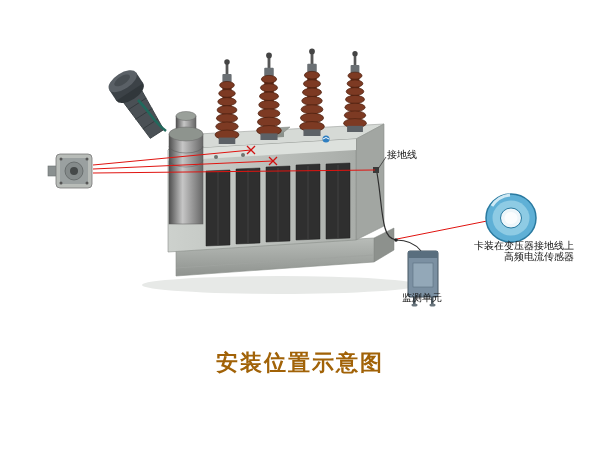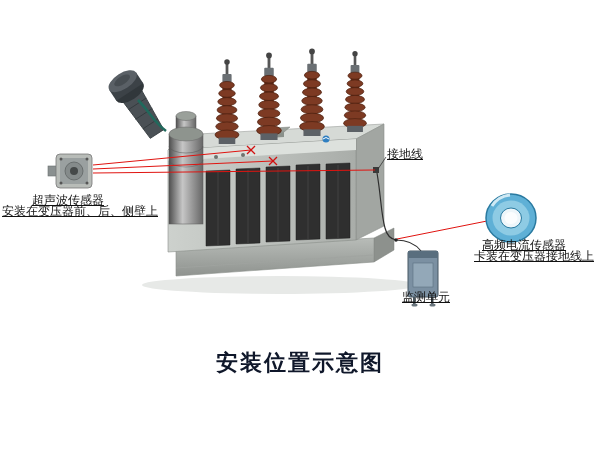--- a/index.html
+++ b/index.html
@@ -1,26 +1,26 @@
 <!DOCTYPE html>
 <html><head>
 <meta charset="utf-8">
 <style>
   html,body{margin:0;padding:0;background:#ffffff;}
   .stage{
     position:relative;width:600px;height:454px;background:#ffffff;overflow:hidden;
     font-family:"Liberation Sans",sans-serif;color:#111;
   }
   .stage svg{position:absolute;left:0;top:0;}
-  .label{position:absolute;font-size:12px;line-height:11px;color:#111;text-align:center;text-decoration:underline;}
+  .label{position:absolute;font-size:10px;line-height:11px;color:#111;text-align:right;}
   .label .ln{display:block;white-space:nowrap;}
   .title{
     position:absolute;left:0;right:0;top:348px;text-align:center;
     font-family:"Liberation Serif",serif;font-weight:bold;font-size:22px;
-    letter-spacing:2px;color:#0f172a;
+    letter-spacing:2px;color:#a16207;
   }
 </style>
 </head>
 <body>
 
 <div class="stage">
 
   <svg width="600" height="454" viewBox="0 0 600 454">
     <defs>
       <linearGradient id="gradTank" x1="0" y1="0" x2="1" y2="0">
@@ -165,29 +165,25 @@
       <rect x="408" y="251" width="30" height="46" rx="2" fill="#7b90a2" stroke="#465662" stroke-width="1"></rect>
       <rect x="408" y="251" width="30" height="7" fill="#596e7e"></rect>
       <rect x="413" y="263" width="20" height="24" fill="#93a8b8" stroke="#5a7080" stroke-width="0.6"></rect>
       <rect x="413" y="297" width="2.5" height="7" fill="#4a565e"></rect>
       <rect x="431" y="297" width="2.5" height="7" fill="#4a565e"></rect>
       <ellipse cx="414.5" cy="305" rx="3" ry="1.5" fill="#6a767e"></ellipse>
       <ellipse cx="432.5" cy="305" rx="3" ry="1.5" fill="#6a767e"></ellipse>
     </g>
   </svg>
 
-  <div class="label" style="left:2px;top:195px;width:132px;">
-    <span class="ln">超声波传感器</span>
-    <span class="ln">安装在变压器前、后、侧壁上</span>
-  </div>
 
   <div class="label" style="left:387px;top:149px;">接地线</div>
 
   <div class="label" style="left:474px;top:240px;width:100px;">
+    <span class="ln">卡装在变压器接地线上</span>
     <span class="ln">高频电流传感器</span>
-    <span class="ln">卡装在变压器接地线上</span>
   </div>
 
   <div class="label" style="left:402px;top:292px;">监测单元</div>
 
   <div class="title">安装位置示意图</div>
 
 </div>
 
 </body></html>

